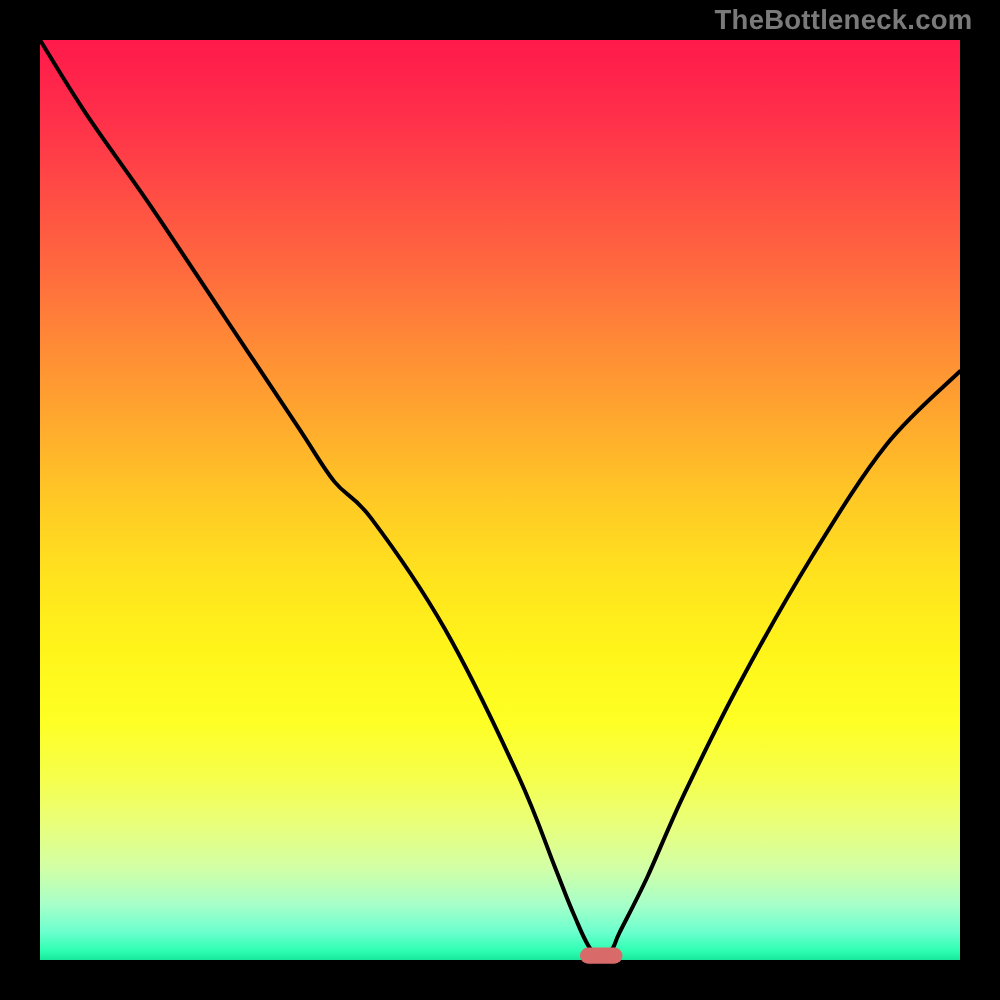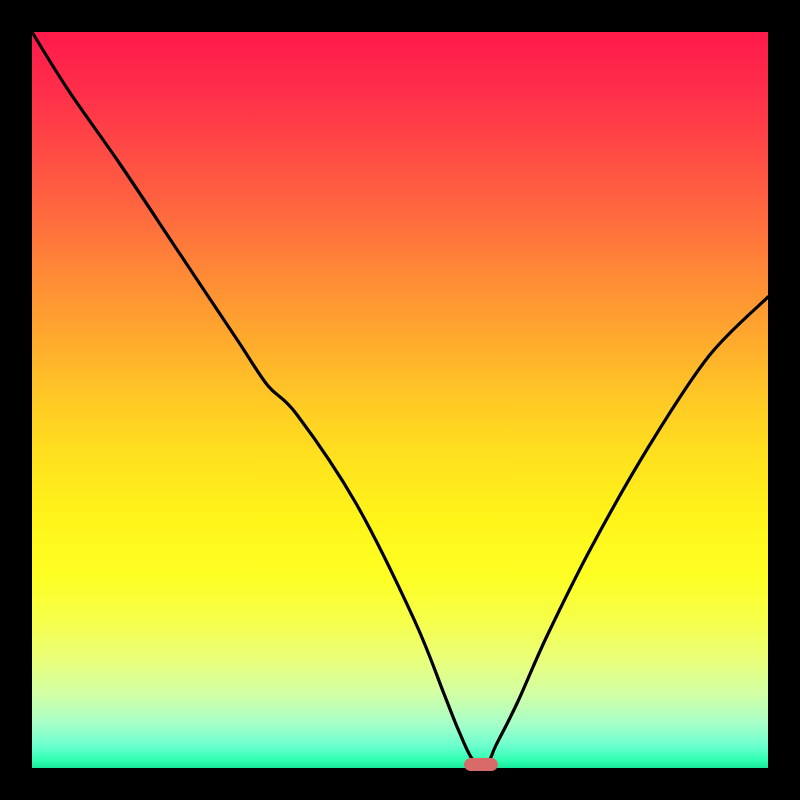--- a/index.html
+++ b/index.html
@@ -74,13 +74,14 @@
 
 <div class="frame">
   <div class="plot-area"></div>
 
   <svg class="curve" viewBox="0 0 736 736" preserveAspectRatio="none">
     <path d="M 0.0 0.0 C 6.1 9.8, 22.1 36.8, 36.8 58.9 C 51.5 81.0, 69.9 105.5, 88.3 132.5 C 106.7 159.5, 127.6 191.4, 147.2 220.8 C 166.8 250.2, 191.4 287.0, 206.1 309.1 C 220.8 331.2, 225.7 341.0, 235.5 353.3 C 245.3 365.5, 250.2 363.1, 265.0 382.7 C 279.7 402.3, 304.2 436.7, 323.8 471.0 C 343.5 505.4, 368.0 556.9, 382.7 588.8 C 397.4 620.7, 404.8 644.0, 412.2 662.4 C 419.5 680.8, 422.0 688.2, 426.9 699.2 C 431.8 710.2, 436.7 723.7, 441.6 728.6 C 446.5 733.5, 452.6 731.1, 456.3 728.6 C 460.0 726.2, 458.8 723.7, 463.7 713.9 C 468.6 704.1, 477.2 688.2, 485.8 669.8 C 494.3 651.4, 502.9 629.3, 515.2 603.5 C 527.5 577.8, 542.2 547.1, 559.4 515.2 C 576.5 483.3, 598.6 444.1, 618.2 412.2 C 637.9 380.3, 657.5 348.4, 677.1 323.8 C 696.7 299.3, 726.2 274.8, 736.0 265.0" fill="none" stroke="#000" stroke-width="3.2" stroke-linecap="round" stroke-linejoin="round"></path>
   </svg>
 
   <div class="marker" style="left: 463.96px; top: 757.82px; background: rgb(217, 106, 106);"></div>
 
+  <div class="watermark">TheBottleneck.com</div>
 </div>
 
 </body></html>

